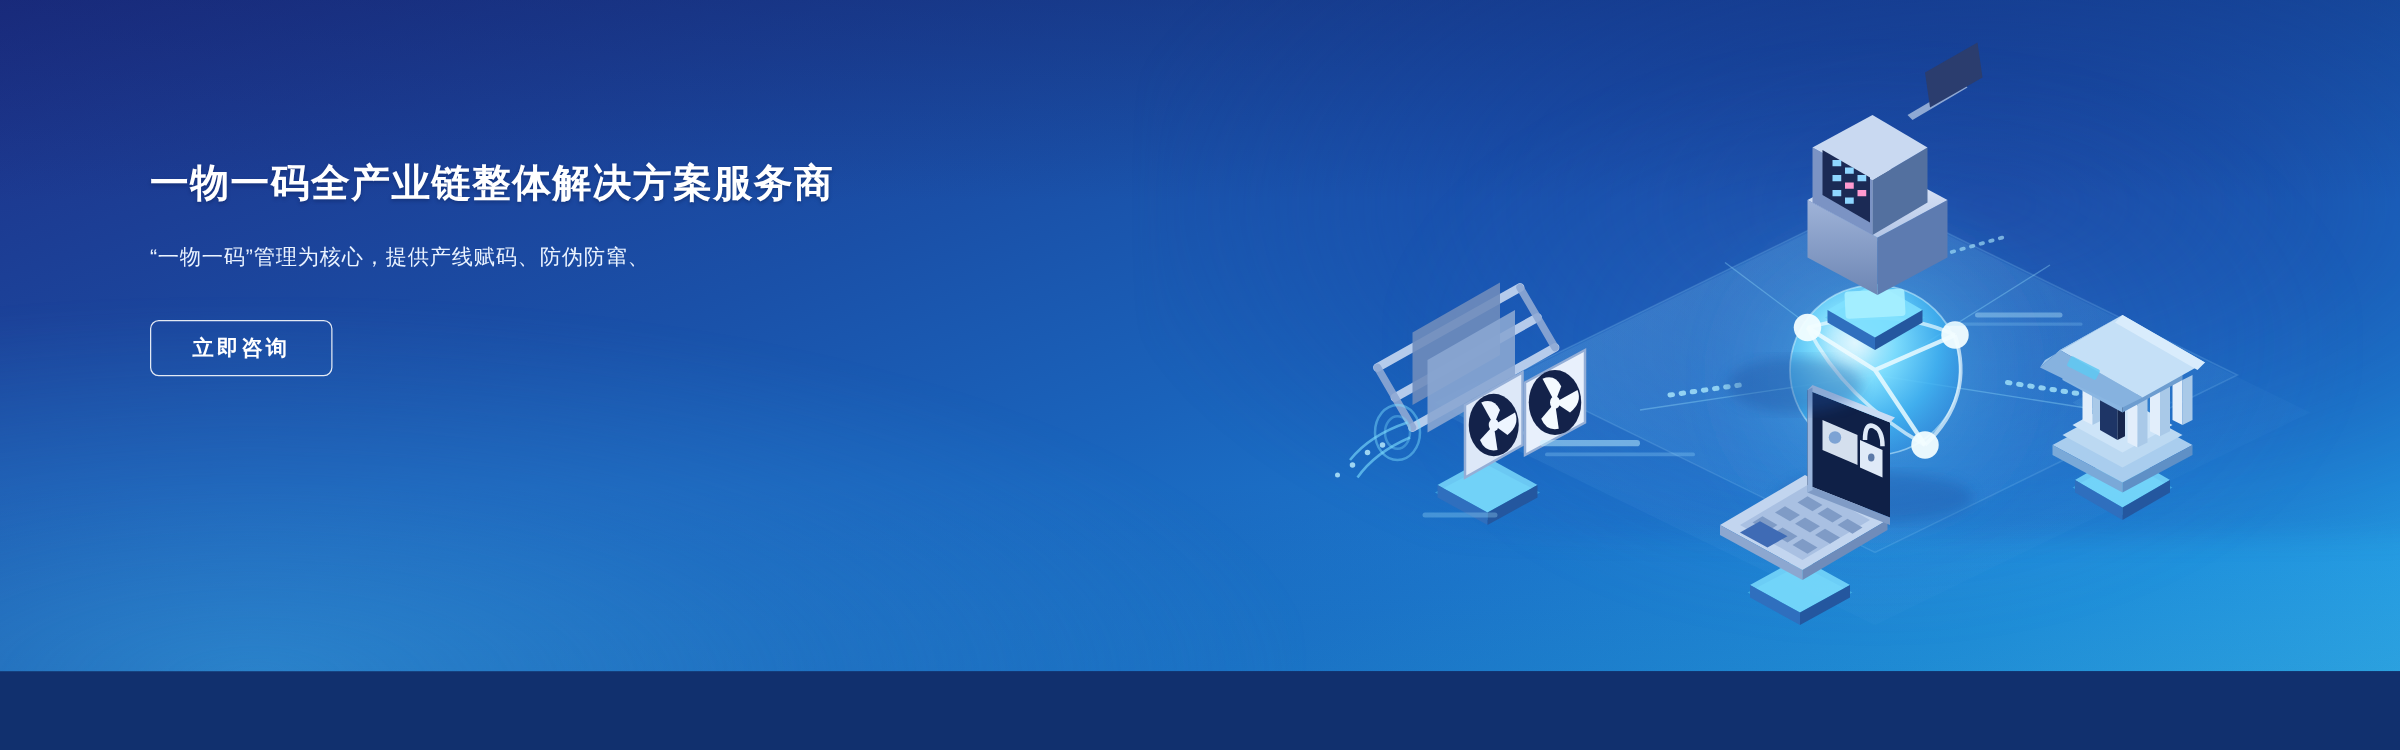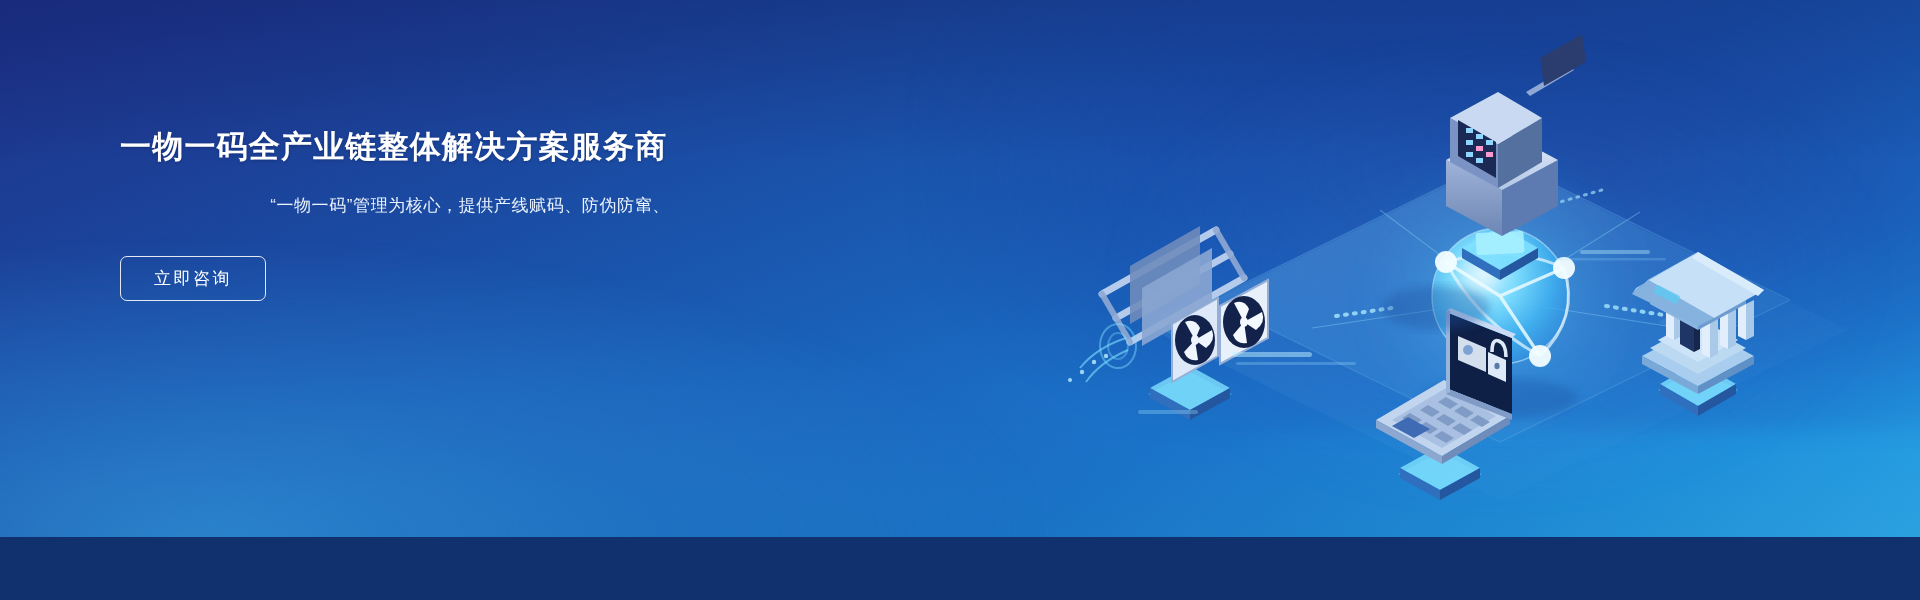--- a/index.html
+++ b/index.html
@@ -82,37 +82,37 @@
     text-shadow: 0 1px 3px rgba(8,24,70,0.35);
     white-space: nowrap;
   }
   .sub {
     margin: 22px 0 0 0;
     font-size: 17px;
     font-weight: 400;
     color: #eaf3ff;
     line-height: 1.95;
     letter-spacing: 0.6px;
-    text-align: center;
   }
   .sub-line { display: block; }
 
   .cta {
     display: inline-block;
     margin-top: 34px;
     padding: 13px 33px;
     border: 1.6px solid rgba(255,255,255,0.88);
     border-radius: 7px;
     background: transparent;
     color: #ffffff;
     font-size: 17px;
     font-family: inherit;
     letter-spacing: 2.5px;
     cursor: pointer;
     line-height: 1;
+    font-weight: bold;
   }
 
   
   .art {
     position: absolute;
     left: 880px;
     top: 0;
     width: 1040px;
     height: 600px;
   }

